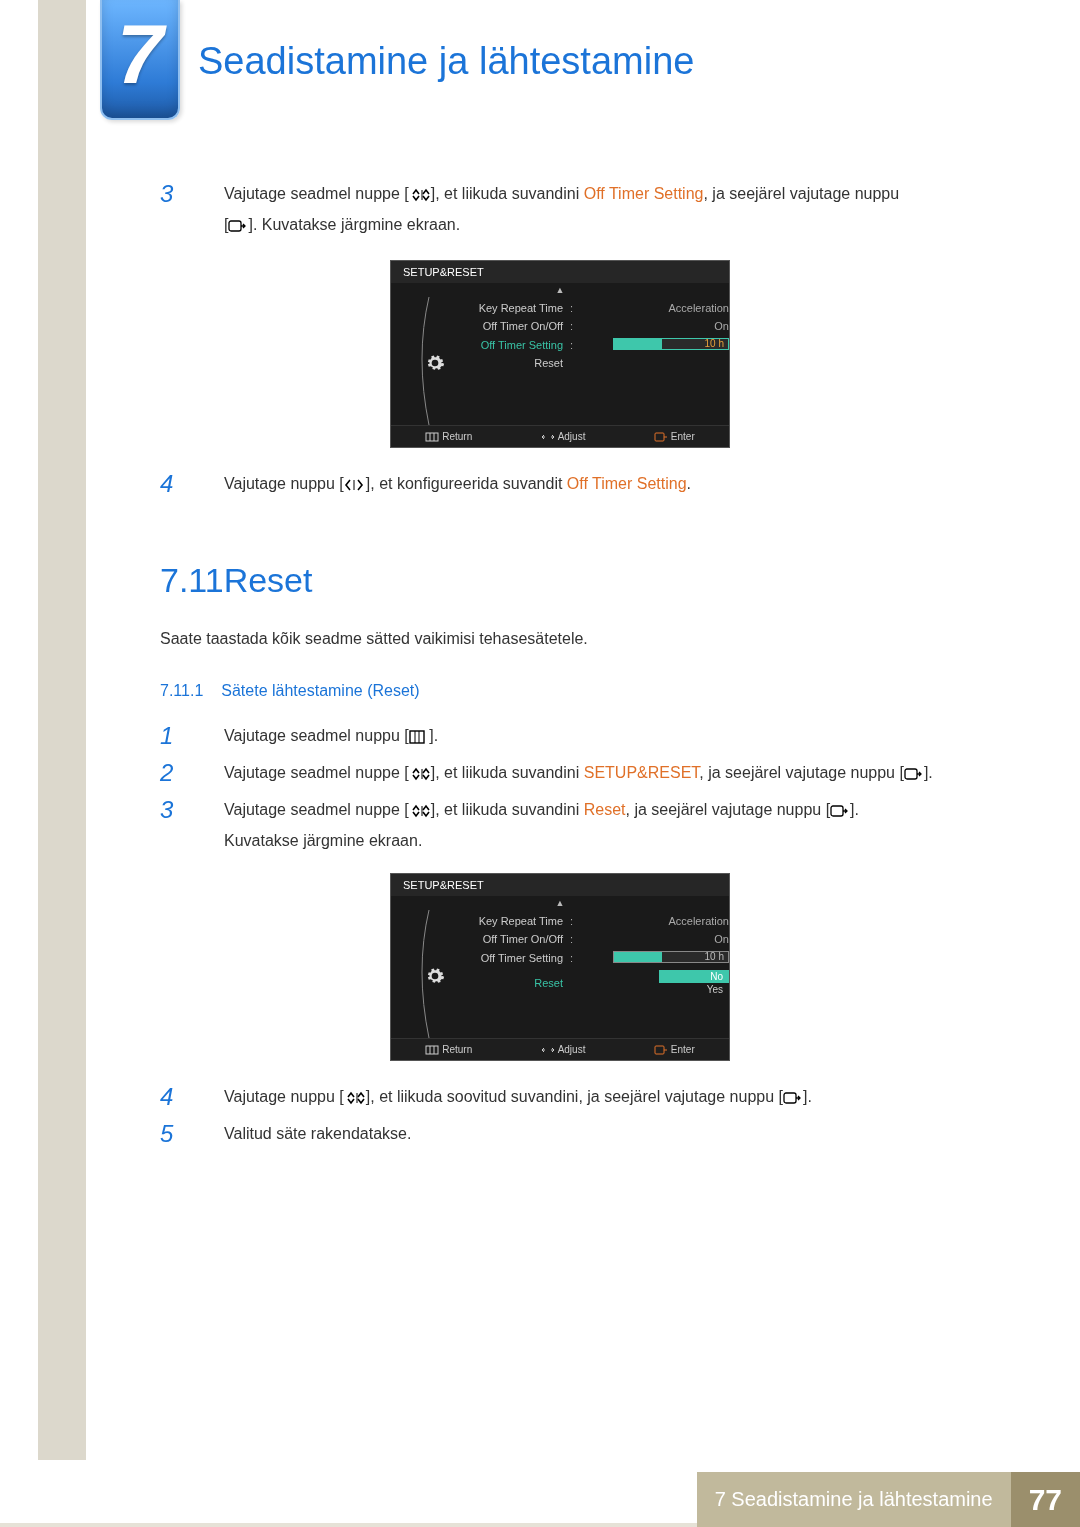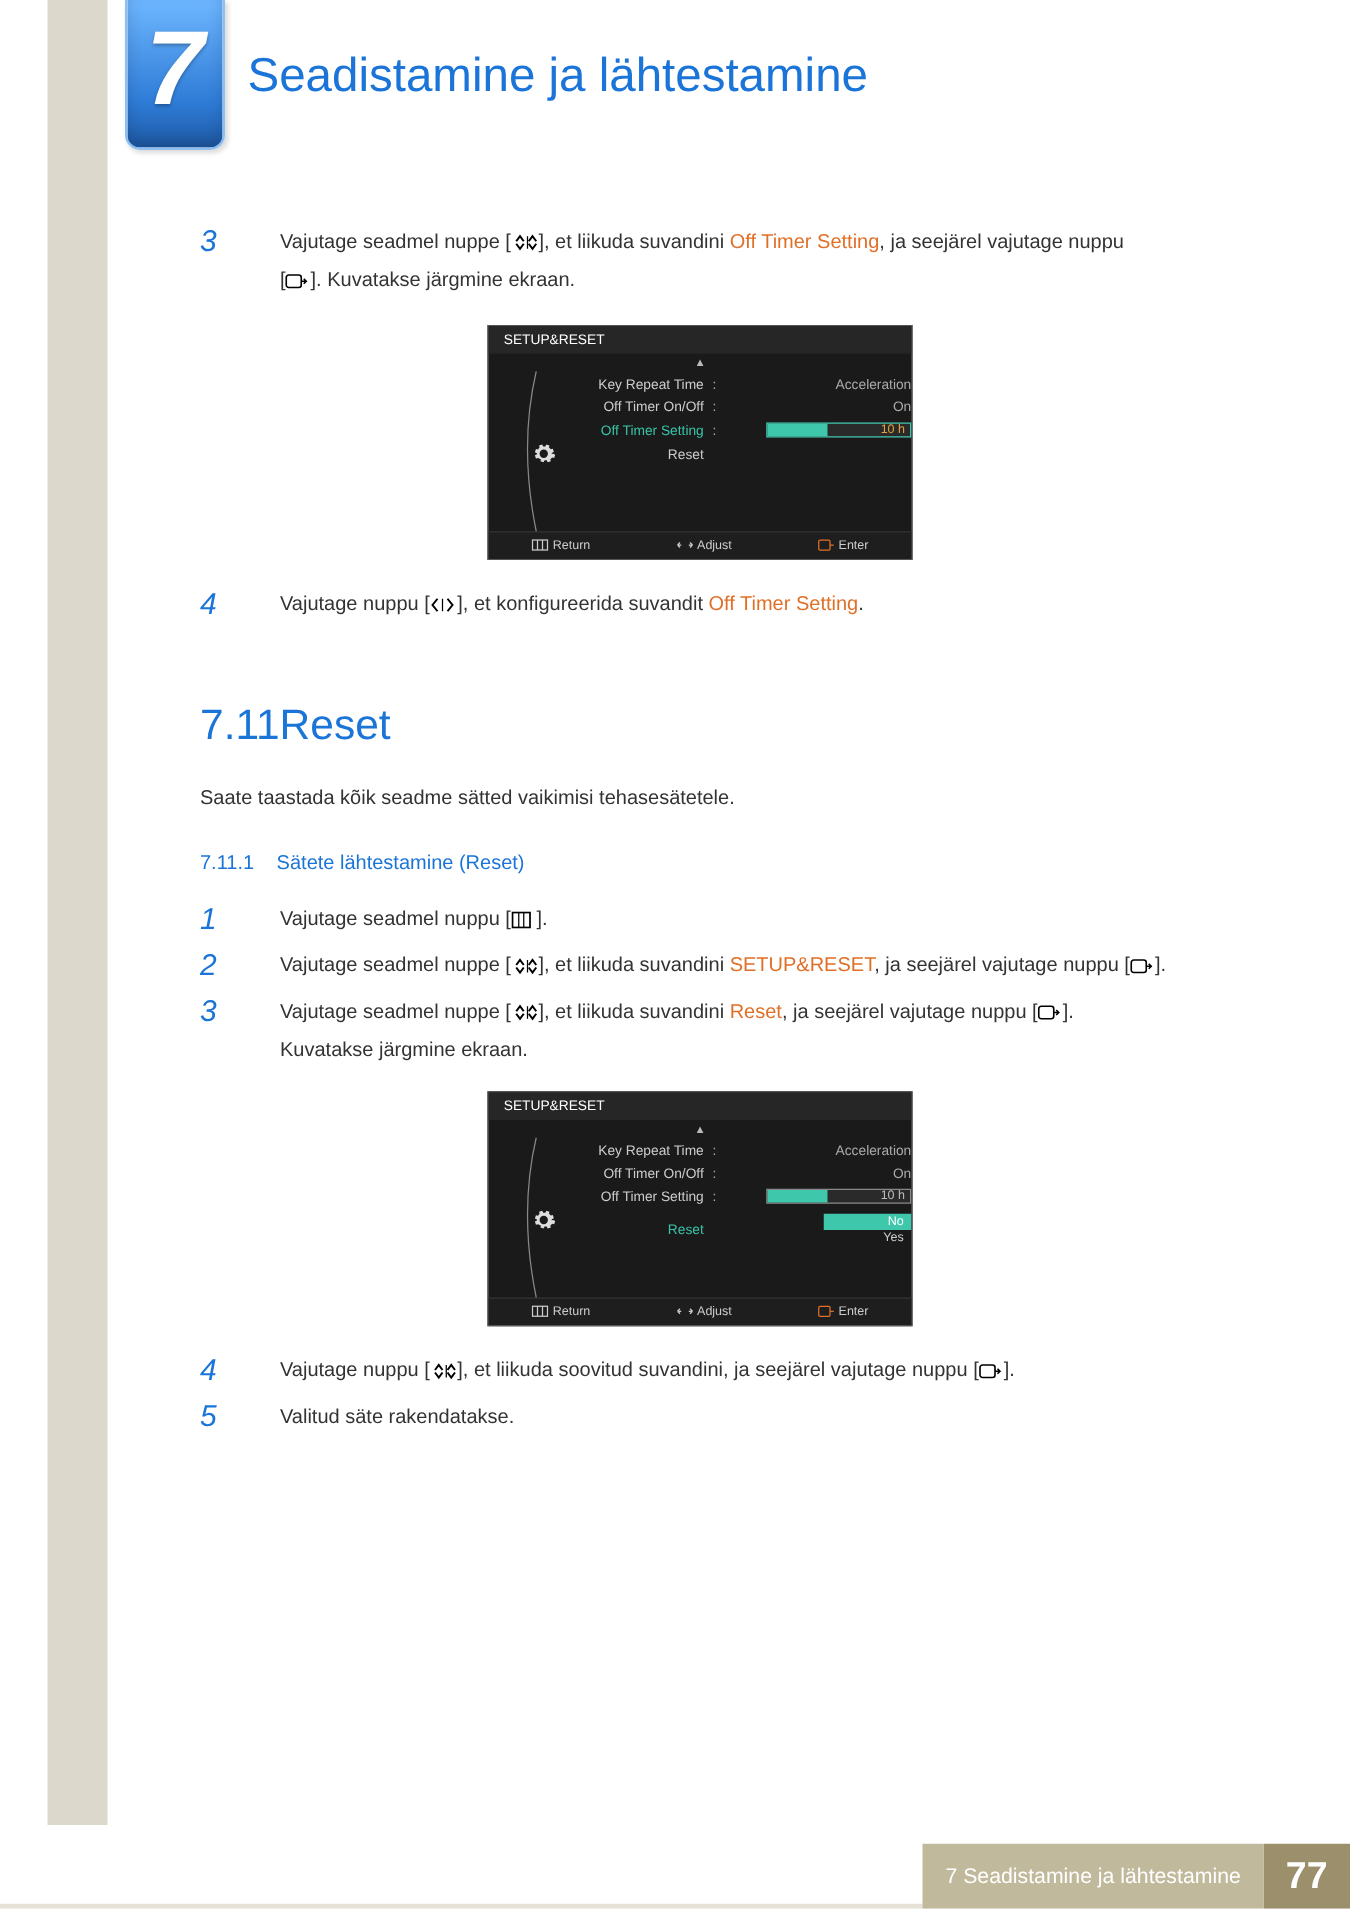--- a/index.html
+++ b/index.html
@@ -193,21 +193,21 @@
     left: 0;
     bottom: 0;
     width: 1080px;
     display: flex;
     justify-content: flex-end;
     align-items: stretch;
   }
   .footer-text {
     background: #b7ad8b;
     color: #fff;
-    font-size: 17px;
+    font-size: 20px;
     padding: 16px 18px;
     font-weight: 400;
     opacity: 0.85;
   }
   .footer-page {
     background: #9b8f6c;
     color: #fff;
     font-size: 30px;
     font-weight: bold;
     padding: 6px 18px;

